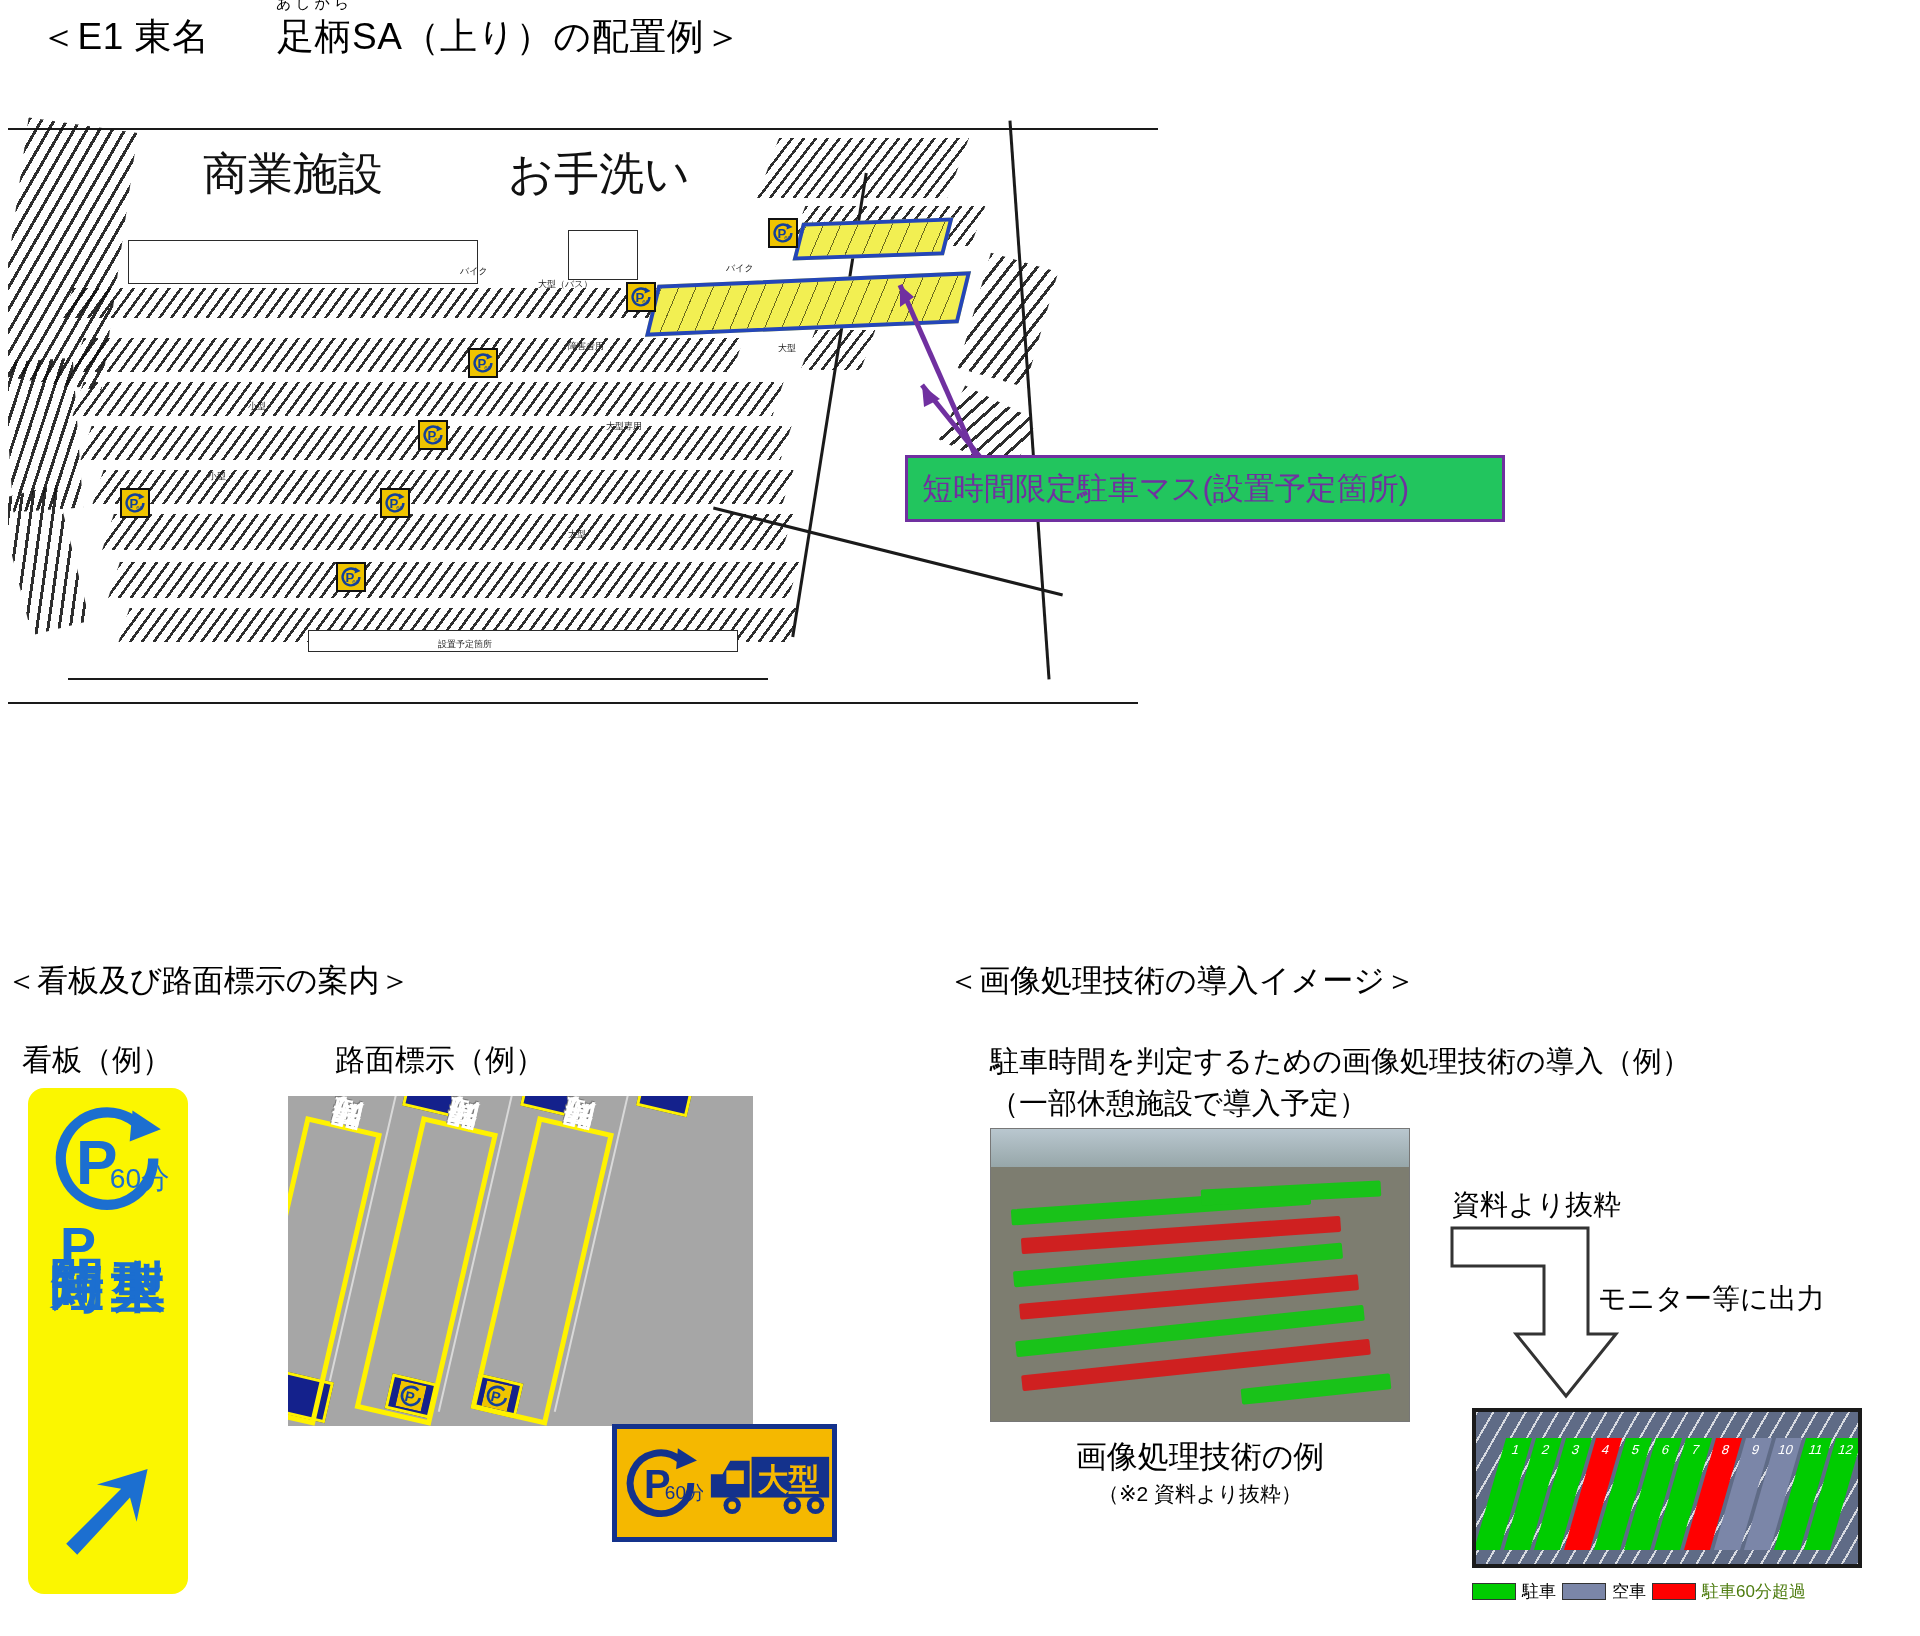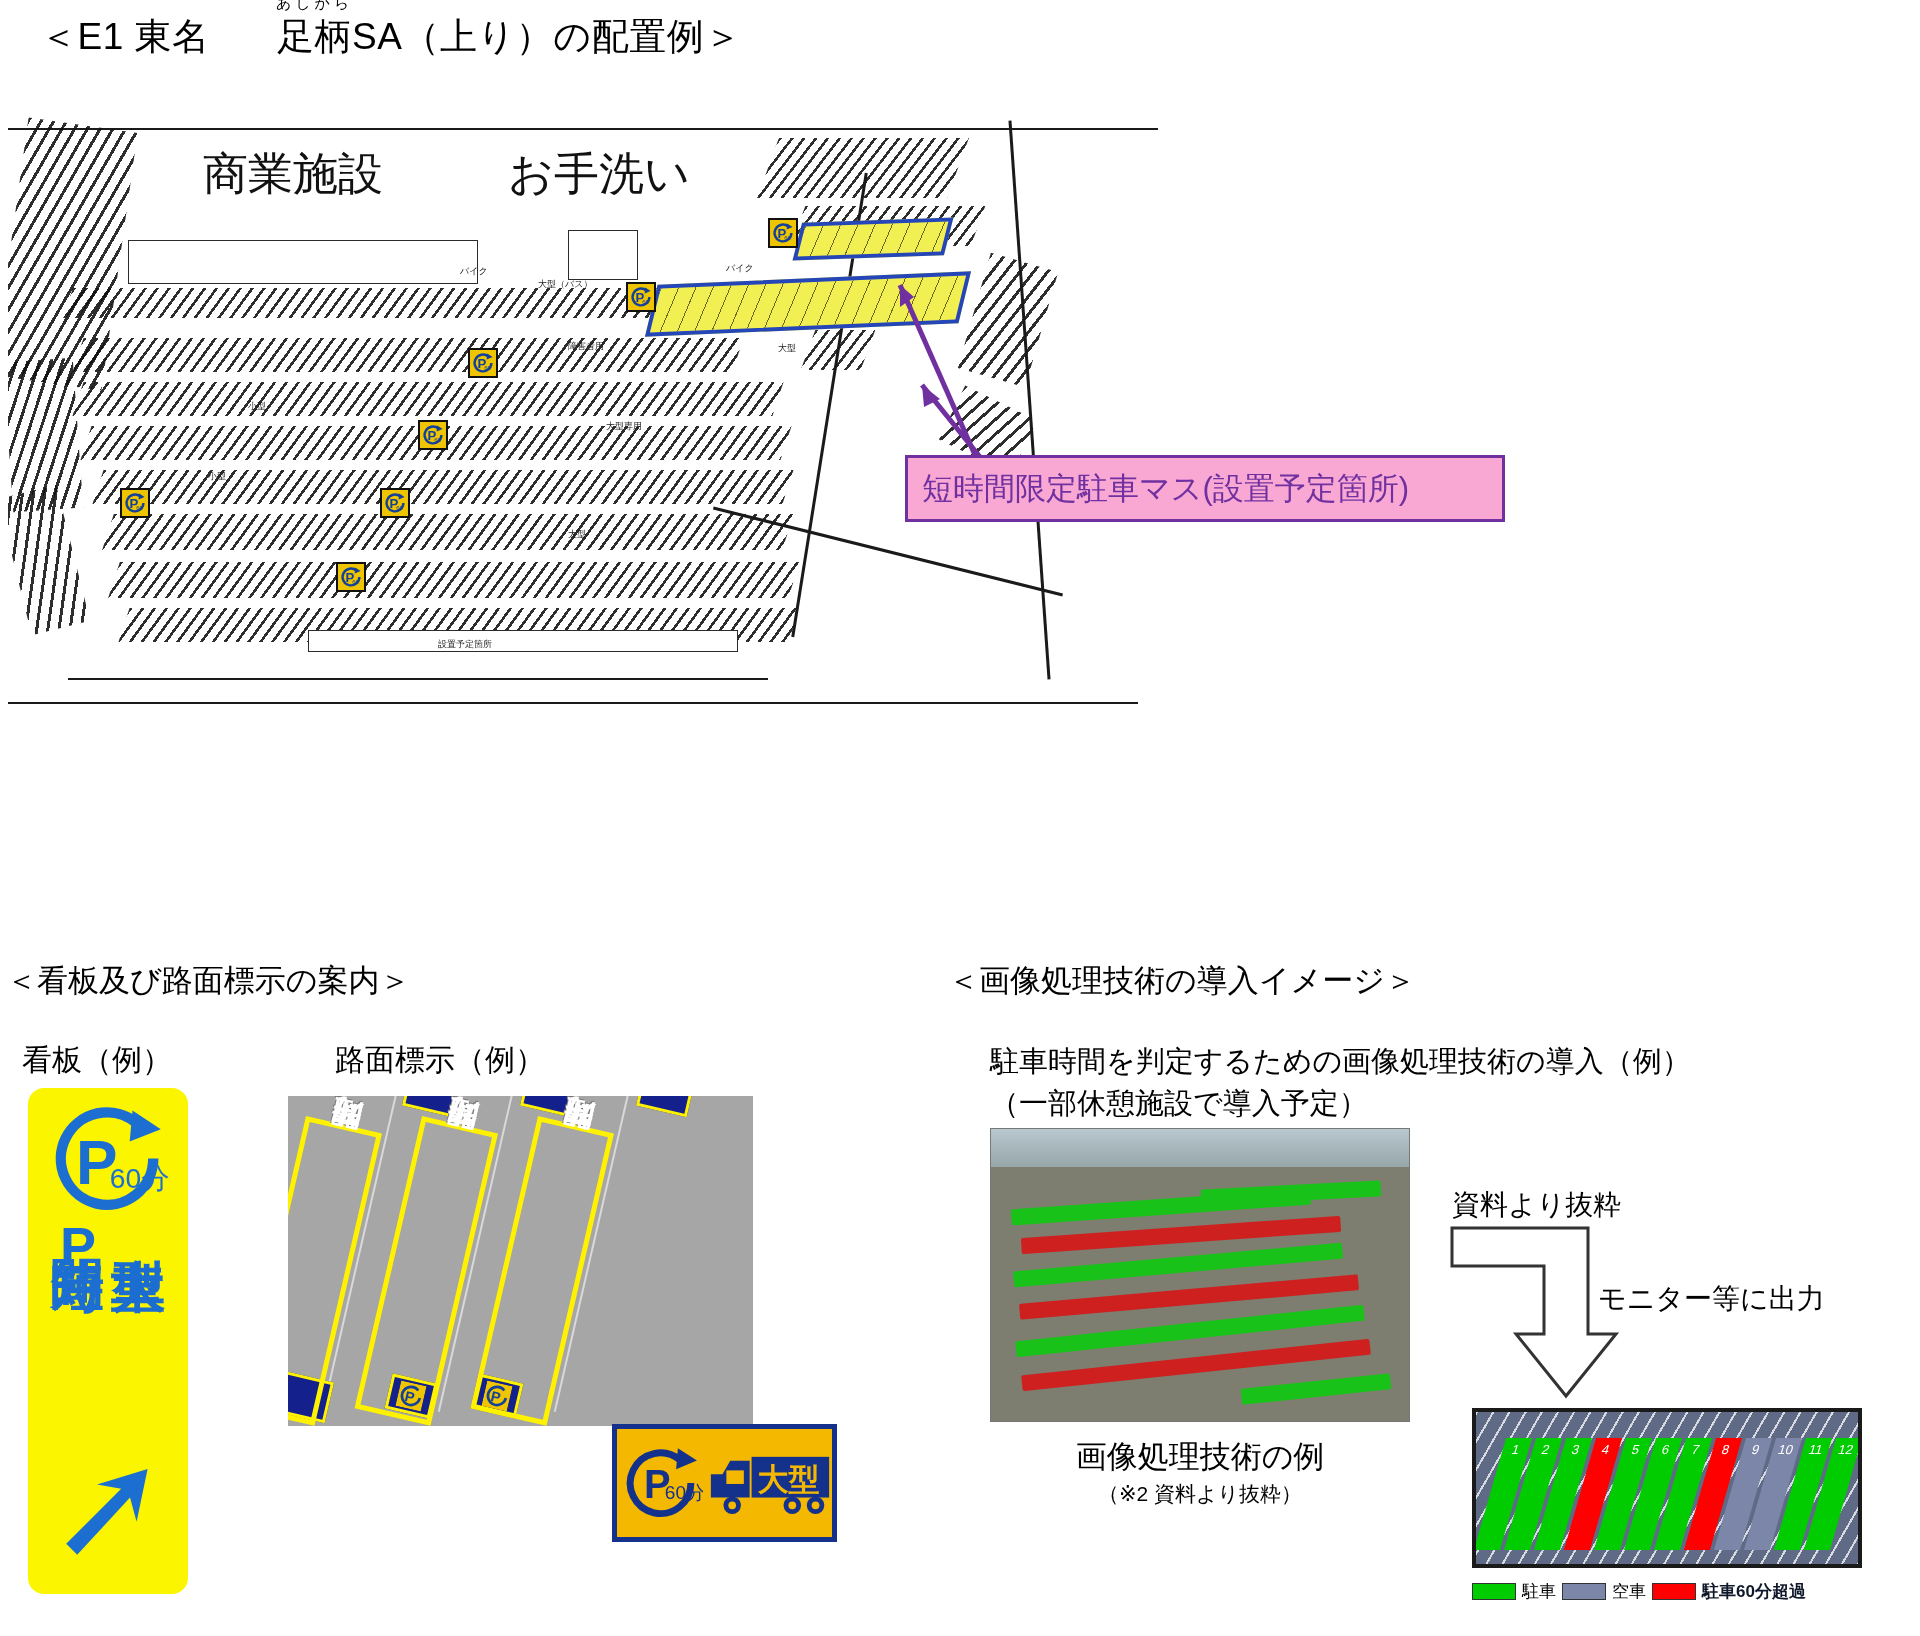--- a/index.html
+++ b/index.html
@@ -66,21 +66,21 @@
     position:absolute; width:30px; height:30px;
     background:#efc400; border:2px solid #111;
     display:flex; align-items:center; justify-content:center;
   }
   .map-sign svg{ width:24px; height:24px; display:block; }
 
   
   #callout-box{
     position:absolute; left:905px; top:455px;
     width:600px; height:67px;
-    border:3px solid #7030a0; background:#f9a8d4;
+    border:3px solid #7030a0; background:#22c55e;
     display:flex; align-items:center; padding-left:14px;
   }
   #callout-box .txt{
     font-size:31px; color:#7030a0; white-space:nowrap;
   }
   #callout-arrows{ position:absolute; left:830px; top:265px; width:300px; height:220px; }
 
   
   .section-heading{
     position:absolute; font-size:31px; white-space:nowrap;
@@ -510,14 +510,14 @@
       <span>12</span>
     </div>
 </div>
 
 <div id="monitor-legend">
   <span class="sw" style="background:#00cc00;"></span>
   <span class="lg-txt">駐車</span>
   <span class="sw" style="background:#7b86a8;"></span>
   <span class="lg-txt">空車</span>
   <span class="sw" style="background:#ff0000;"></span>
-  <span class="lg-txt" style="color:#0f172a;font-weight:bold;">駐車60分超過</span>
+  <span class="lg-txt" style="color:#4d7c0f;">駐車60分超過</span>
 </div>
 
 </body></html>

